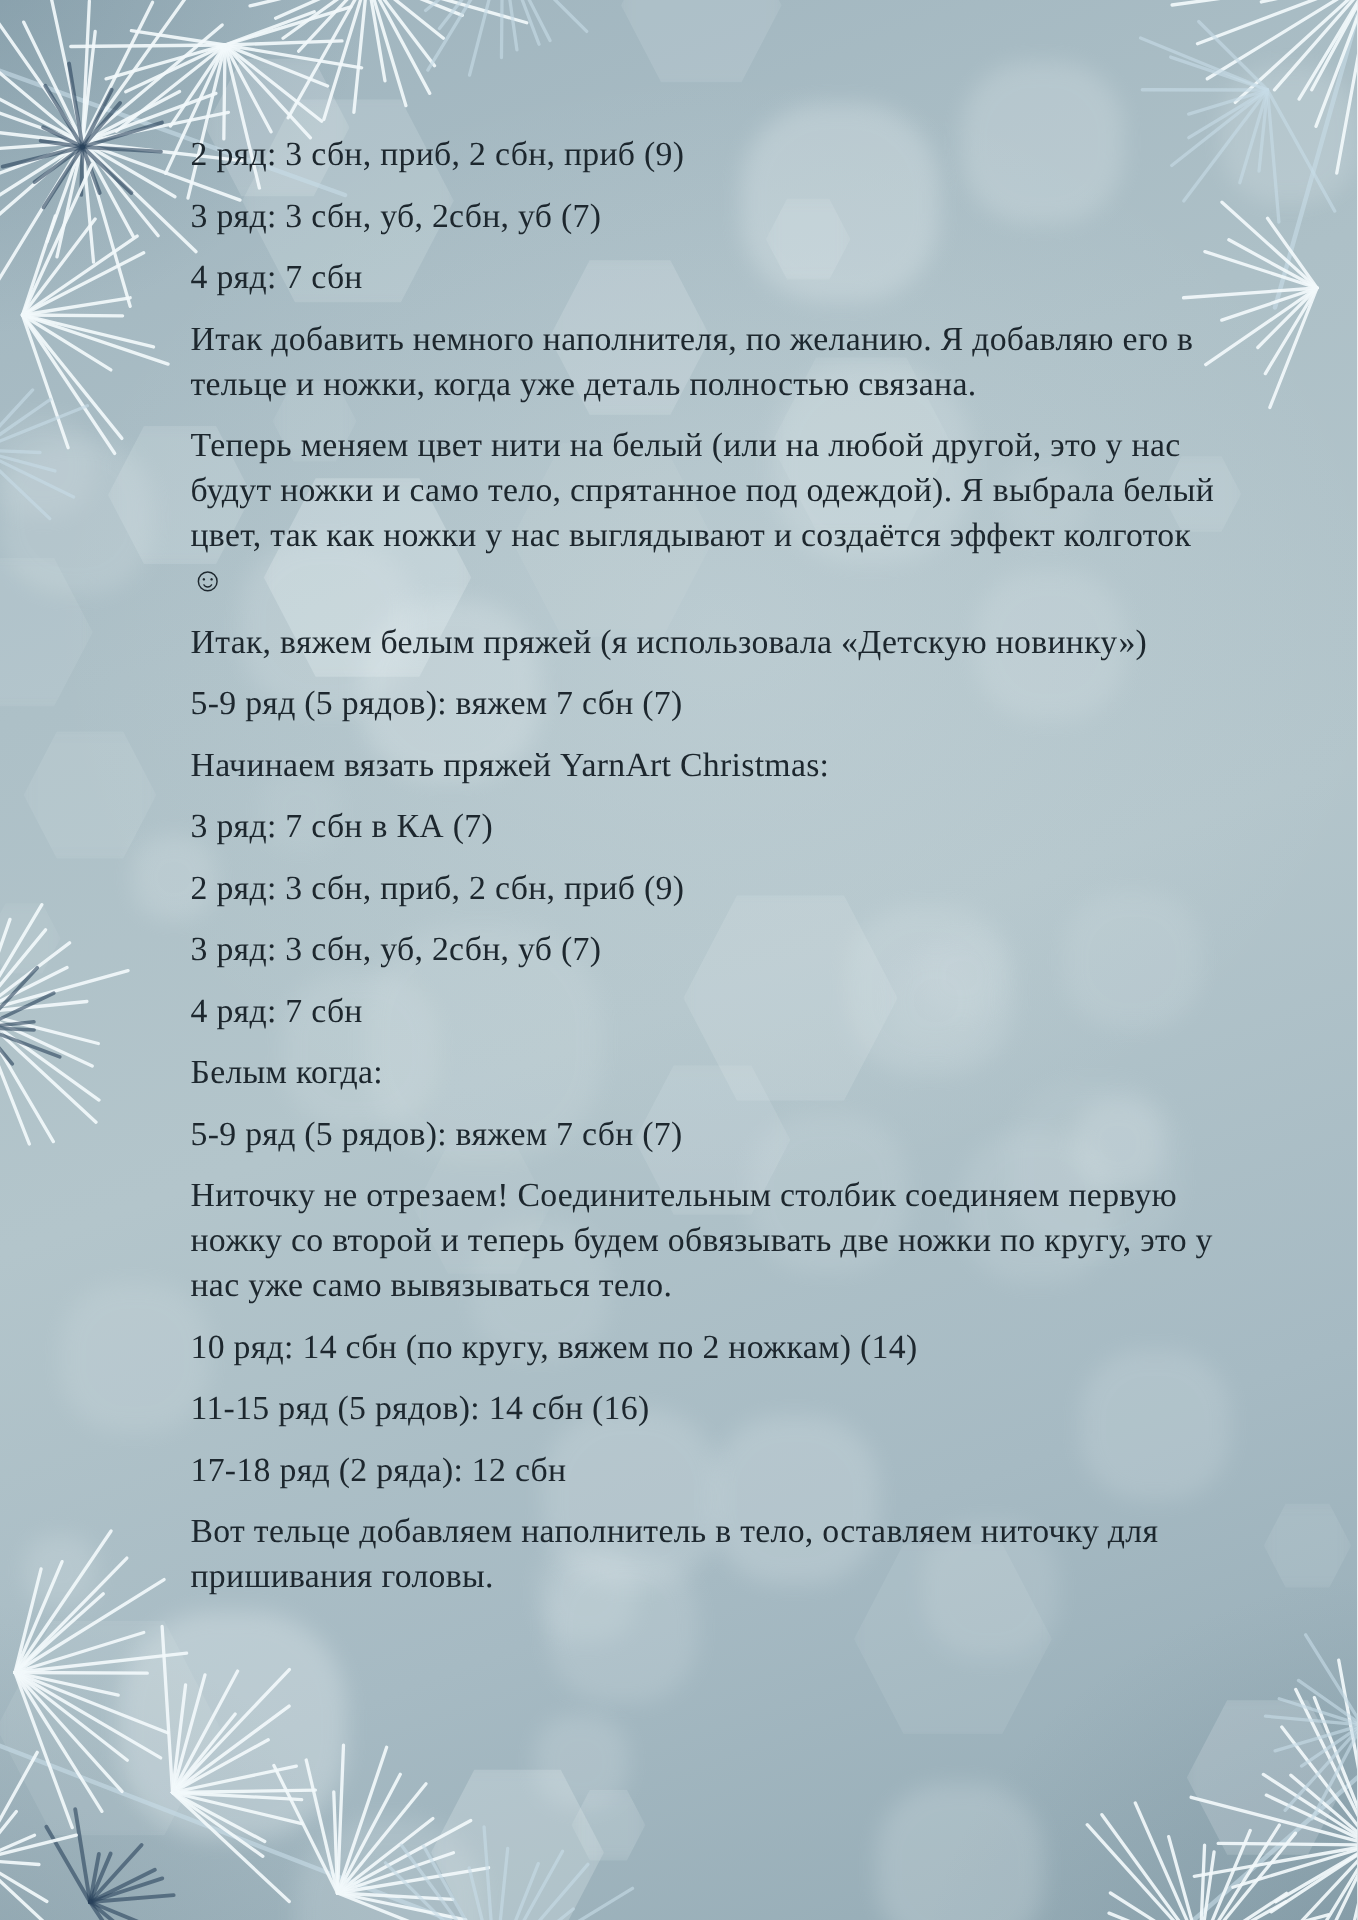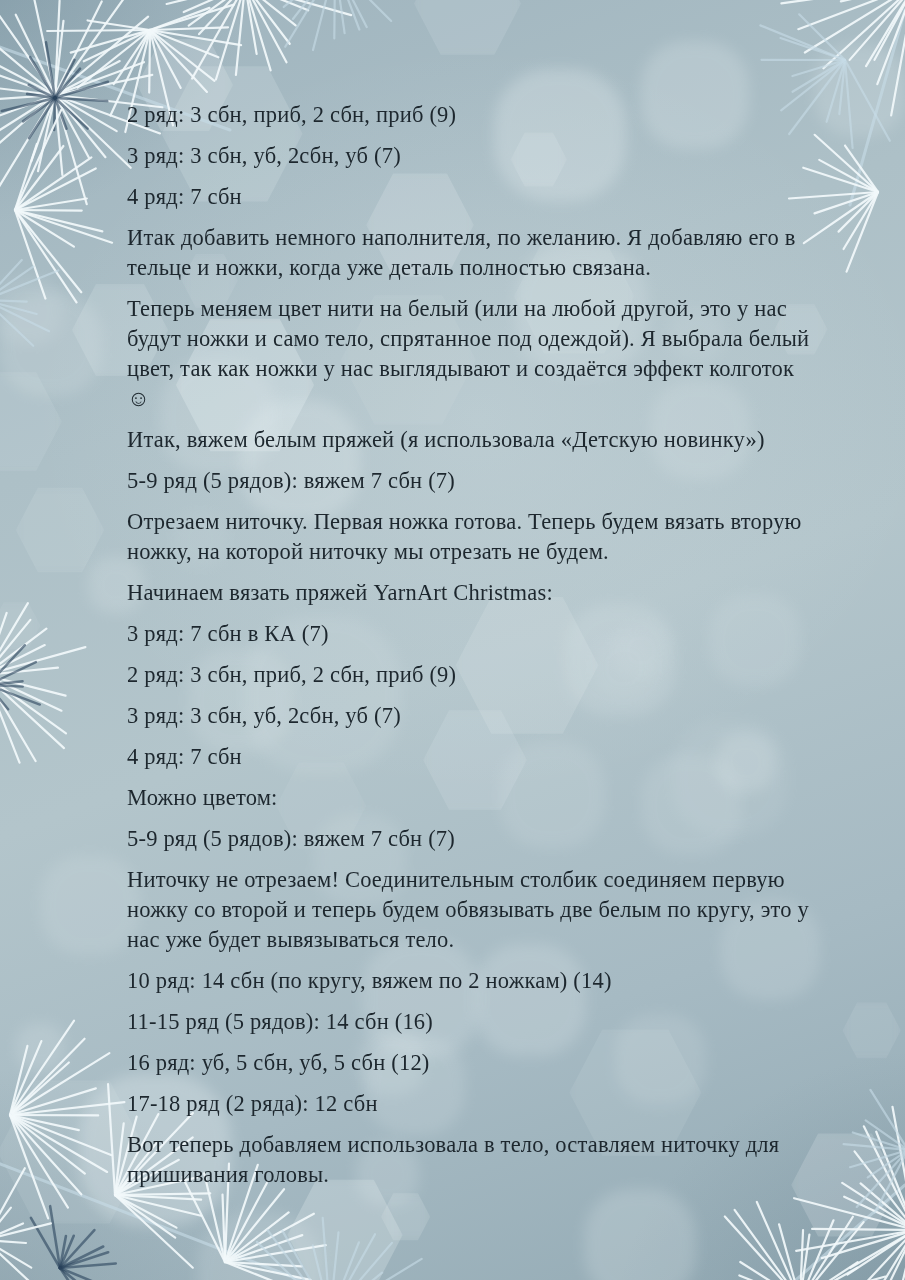--- a/index.html
+++ b/index.html
@@ -28,21 +28,21 @@
     filter: blur(7px);
   }
   .bokeh.hex {
     border-radius: 0;
     clip-path: polygon(26% 4%, 74% 4%, 98% 50%, 74% 96%, 26% 96%, 2% 50%);
     filter: blur(5px);
   }
   svg.branches { position: absolute; inset: 0; pointer-events: none; }
   .content {
     position: absolute;
-    left: 127px; top: 16px;
+    left: 127px; top: 4px;
     width: 695px;
     padding-top: 84px;
     color: #1d272e;
     font-size: 22.5px;
     line-height: 30px;
     letter-spacing: 0.2px;
   }
   .content p { margin: 0 0 11px 0; }
 </style>
 </head>
@@ -402,28 +402,26 @@
     </svg>
 
   <div class="content">
     <p>2 ряд: 3 сбн, приб, 2 сбн, приб (9)</p>
     <p>3 ряд: 3 сбн, уб, 2сбн, уб (7)</p>
     <p>4 ряд: 7 сбн</p>
     <p>Итак добавить немного наполнителя, по желанию. Я добавляю его в тельце и ножки, когда уже деталь полностью связана.</p>
     <p>Теперь меняем цвет нити на белый (или на любой другой, это у нас будут ножки и само тело, спрятанное под одеждой). Я выбрала белый цвет, так как ножки у нас выглядывают и создаётся эффект колготок ☺</p>
     <p>Итак, вяжем белым пряжей (я использовала «Детскую новинку»)</p>
     <p>5-9 ряд (5 рядов): вяжем 7 сбн (7)</p>
-    <p>Отрезаем ниточку. Первая ножка готова. Теперь будем вязать вторую ножку, на которой ниточку мы отрезать не будем.</p>
     <p>Начинаем вязать пряжей YarnArt Christmas:</p>
     <p>3 ряд: 7 сбн в КА (7)</p>
     <p>2 ряд: 3 сбн, приб, 2 сбн, приб (9)</p>
     <p>3 ряд: 3 сбн, уб, 2сбн, уб (7)</p>
     <p>4 ряд: 7 сбн</p>
-    <p>Можно цветом:</p>
+    <p>Белым когда:</p>
     <p>5-9 ряд (5 рядов): вяжем 7 сбн (7)</p>
-    <p>Ниточку не отрезаем! Соединительным столбик соединяем первую ножку со второй и теперь будем обвязывать две белым по кругу, это у нас уже будет вывязываться тело.</p>
+    <p>Ниточку не отрезаем! Соединительным столбик соединяем первую ножку со второй и теперь будем обвязывать две ножки по кругу, это у нас уже само вывязываться тело.</p>
     <p>10 ряд: 14 сбн (по кругу, вяжем по 2 ножкам) (14)</p>
     <p>11-15 ряд (5 рядов): 14 сбн (16)</p>
-    <p>16 ряд: уб, 5 сбн, уб, 5 сбн (12)</p>
     <p>17-18 ряд (2 ряда): 12 сбн</p>
-    <p>Вот теперь добавляем использовала в тело, оставляем ниточку для пришивания головы.</p>
+    <p>Вот тельце добавляем наполнитель в тело, оставляем ниточку для пришивания головы.</p>
   </div>
 </div>
 
 </body></html>

